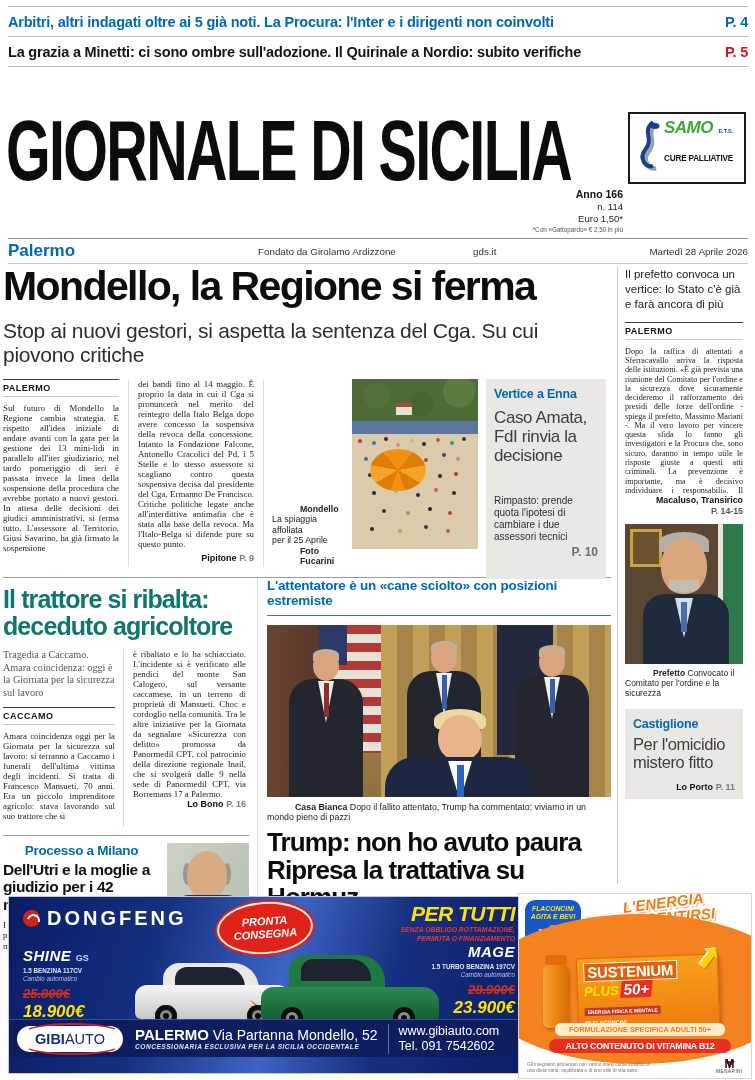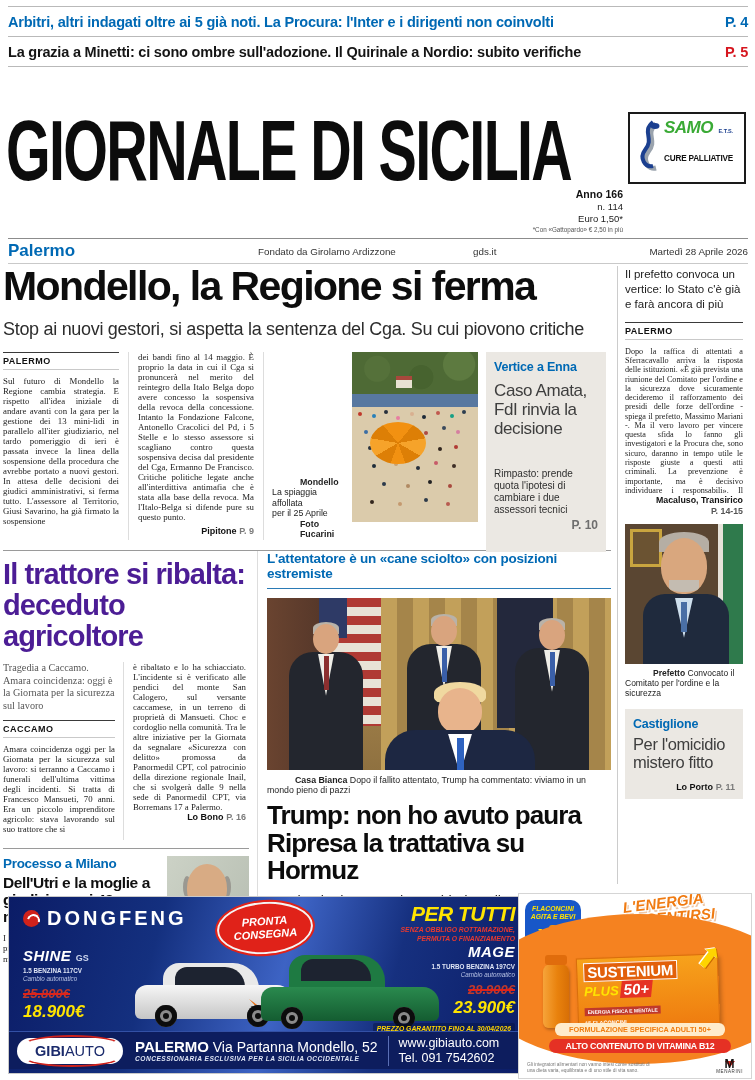--- a/index.html
+++ b/index.html
@@ -31,21 +31,21 @@
   .dl-city{color:#0069b4;font-size:17px;font-weight:800;width:250px;}
   .dl-found{font-size:9.8px;color:#333;width:215px;}
   .dl-site{font-size:9.8px;color:#333;flex:1;}
   .dl-date{font-size:9.8px;color:#333;}
   
   .main{position:absolute;top:266px;left:3px;width:740px;height:618px;display:flex;}
   .main-left{width:608px;}
   .sidebar{flex:1;margin-left:6px;border-left:1px solid #ccc;padding-left:7px;}
   
   .lead-h{font-size:41px;font-weight:800;letter-spacing:-1.6px;line-height:1.02;color:#0d0d0d;}
-  .lead-sub{font-size:18px;color:#2d2d2d;margin-top:11px;letter-spacing:-.3px;}
+  .lead-sub{font-size:21px;color:#2d2d2d;margin-top:11px;letter-spacing:-.3px;}
   .lead-cols{display:flex;margin-top:12px;height:188px;}
   .kick{font-size:9px;font-weight:800;letter-spacing:.5px;border-top:1.5px solid #3a3a3a;
         border-bottom:1px solid #c9c9c9;padding:3px 0 3px;}
   .btxt{font-size:8.8px;line-height:1.14;text-align:justify;color:#1c1c1c;margin-top:6px;overflow:hidden;}
   .colA{width:116px;} .colB{width:116px;margin-left:9px;border-left:1px solid #ddd;padding-left:9px;
         display:flex;flex-direction:column;}
   .byline{text-align:right;font-size:9px;font-weight:800;margin-top:2px;}
   .byline .pref{color:#7a7a7a;}
   .capcol{width:72px;margin-left:9px;border-left:1px solid #ddd;padding-left:8px;display:flex;
           flex-direction:column;justify-content:flex-end;font-size:8.8px;line-height:1.2;color:#222;}
@@ -73,29 +73,29 @@
        #f29111 160deg 200deg,#dd7f06 200deg 240deg,#f6a32a 240deg 280deg,#dd7f06 280deg 320deg,#f29111 320deg);}
   .leadbox{width:104px;height:186px;margin-left:8px;background:#ebe8e3;padding:8px 8px 6px;box-sizing:content-box;}
   .box-kick{color:#0069b4;font-size:12.5px;font-weight:800;letter-spacing:-.2px;}
   .box-title{font-size:17px;color:#3e3e3e;line-height:1.12;margin-top:7px;letter-spacing:-.4px;}
   .box-txt{font-size:10px;color:#2e2e2e;line-height:1.2;margin-top:30px;}
   .box-page{text-align:right;font-size:12px;font-weight:800;color:#6e6e6e;margin-top:2px;}
   
   .bottomrow{margin-top:10px;border-top:1px solid #9a9a9a;display:flex;}
   .b-left{width:246px;}
   .b-center{flex:1;margin-left:8px;border-left:1px solid #ddd;padding-left:9px;}
-  .trac-h{font-size:29px;font-weight:800;letter-spacing:-.9px;line-height:1.08;margin-top:8px;color:#4c1d95;}
+  .trac-h{font-size:25px;font-weight:800;letter-spacing:-.9px;line-height:1.08;margin-top:8px;color:#0f766e;}
   .trac-cols{display:flex;margin-top:9px;}
   .trac-a{width:112px;} .trac-b{width:113px;margin-left:8px;border-left:1px solid #ddd;padding-left:9px;}
   .standfirst{font-size:10.2px;color:#555;line-height:1.25;}
   .trac-a .kick{margin-top:7px;}
   .div2{border-top:1px solid #9a9a9a;margin-top:8px;}
   .proc{display:flex;padding-top:7px;}
   .proc-txt{flex:1;}
-  .proc-kick{color:#0069b4;font-size:13.5px;font-weight:800;letter-spacing:-.3px;}
+  .proc-kick{color:#0069b4;font-size:13.5px;font-weight:800;letter-spacing:-.3px;text-align:center;}
   .proc-h{font-size:15.5px;font-weight:800;letter-spacing:-.4px;line-height:1.12;margin-top:3px;color:#101010;}
   .proc-body{font-size:8.8px;line-height:1.2;margin-top:7px;color:#1c1c1c;}
   .proc-page{text-align:right;font-size:9px;font-weight:800;color:#7a7a7a;margin-top:3px;}
   .procphoto{width:82px;height:80px;margin-left:7px;position:relative;overflow:hidden;
      background:linear-gradient(120deg,#ccd2c6,#b7beb2);}
   .du-head{position:absolute;left:20px;top:8px;width:40px;height:48px;border-radius:50% 50% 46% 46%;background:#d8ab84;}
   .du-hair{position:absolute;left:16px;top:20px;width:8px;height:22px;border-radius:50%;background:#9a9891;}
   .du-hair2{position:absolute;left:56px;top:20px;width:8px;height:22px;border-radius:50%;background:#9a9891;}
   .du-suit{position:absolute;left:8px;top:52px;width:66px;height:28px;border-radius:14px 14px 0 0;background:#2a3244;}
   .du-shirt{position:absolute;left:32px;top:54px;width:16px;height:26px;background:#f2f2ee;
@@ -190,21 +190,21 @@
   .car-w .cabin{background:#e9e9e9;} .car-g .cabin{background:#1e7a42;}
   .car .glass{position:absolute;top:4px;left:40px;width:70px;height:22px;border-radius:12px 20px 0 0;background:#1d2330;}
   .car .bodyp{position:absolute;bottom:8px;left:0;right:0;height:34px;border-radius:12px 16px 6px 6px;}
   .car-w .bodyp{background:linear-gradient(#f6f6f6,#c6c6c6);}
   .car-g .bodyp{background:linear-gradient(#2a8a4e,#145c31);}
   .car .wheel{position:absolute;bottom:0;width:22px;height:22px;border-radius:50%;background:#0c0c0c;
      box-shadow:inset 0 0 0 5px #0c0c0c,inset 0 0 0 8px #8a8a8a;}
   .car .w1{left:20px;} .car .w2{right:24px;}
   .car-w .accent{position:absolute;bottom:14px;right:28px;width:16px;height:14px;background:#e8741e;
      clip-path:polygon(0 0,60% 50%,0 100%,40% 50%);}
-  .dongbar{position:absolute;left:0;right:0;bottom:4px;height:37px;background:#0d1d5e;border-top:1px solid #3350a5;
+  .dongbar{position:absolute;left:0;right:0;bottom:16px;height:37px;background:#0d1d5e;border-top:1px solid #3350a5;
      display:flex;align-items:center;}
   .gibi{position:relative;margin-left:8px;width:106px;height:26px;background:#fff;border-radius:13px;
      display:flex;align-items:center;justify-content:center;font-size:14.5px;color:#1a2a6b;}
   .gibi b{font-weight:800;} .gibi span{font-weight:300;}
   .gibi::before{content:"";position:absolute;left:6px;top:-3px;width:94px;height:16px;border:2px solid #d0221b;
      border-color:#d0221b transparent transparent transparent;border-radius:50%;}
   .gibi::after{content:"";position:absolute;left:6px;bottom:-3px;width:94px;height:16px;border:2px solid #d0221b;
      border-color:transparent transparent #d0221b transparent;border-radius:50%;}
   .dongaddr{margin-left:12px;line-height:1.15;}
   .addr1{font-size:14px;} .addr1 b{font-weight:800;font-size:15px;}

